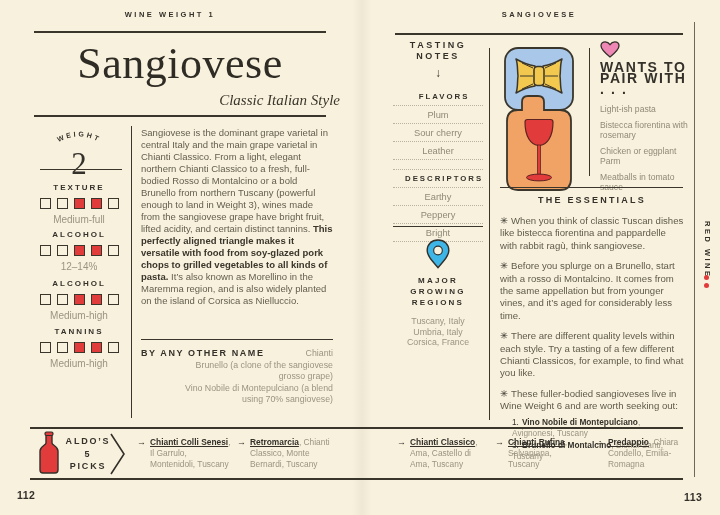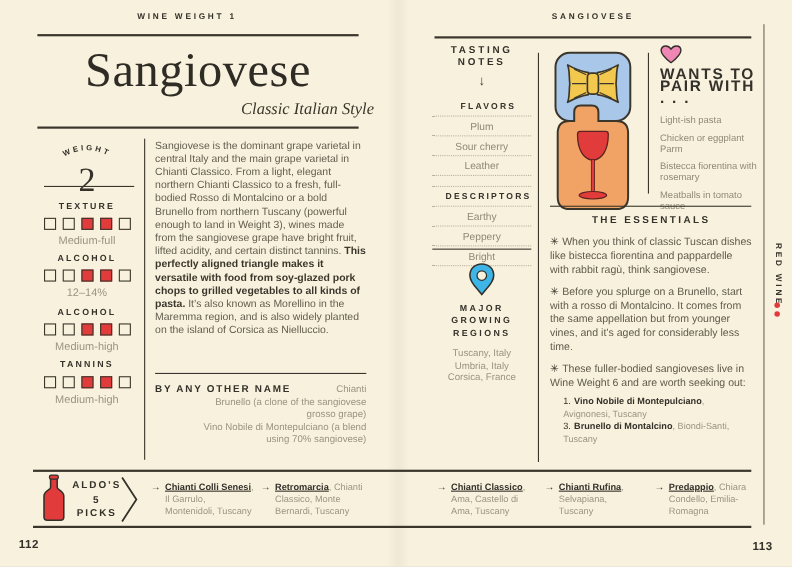--- a/index.html
+++ b/index.html
@@ -226,30 +226,31 @@
 
   <svg class="abs" style="left:600px;top:41px;" width="20" height="17" viewBox="0 0 20 17">
     <path d="M10 16 C4 11.2 1 8 1 4.8 C1 2.2 3 0.8 5.2 0.8 C7.2 0.8 8.9 2 10 3.6 C11.1 2 12.8 0.8 14.8 0.8 C17 0.8 19 2.2 19 4.8 C19 8 16 11.2 10 16 Z" fill="#ee87b4" stroke="#33302a" stroke-width="1.3"></path>
   </svg>
   <div class="pw">
     <div style="height:22px;"></div>
     <div class="pw-head">WANTS TO</div>
     <div class="pw-head">PAIR WITH . . .</div>
     <div style="height:9px;"></div>
     <div class="pw-item">Light-ish pasta</div>
+    <div class="pw-item">Bistecca fiorentina with rosemary</div>
     <div class="pw-item">Chicken or eggplant Parm</div>
-    <div class="pw-item">Bistecca fiorentina with rosemary</div>
     <div class="pw-item">Meatballs in tomato sauce</div>
   </div>
 
   <div class="rule" style="left:500px;top:187px;width:183px;height:1px;"></div>
   <div class="ess">
     <div class="ess-head">THE ESSENTIALS</div>
     <div class="ess-item"><span class="ess-bullet">✳</span><span>When you think of classic Tuscan dishes like bistecca fiorentina and pappardelle with rabbit ragù, think sangiovese.</span></div>
     <div class="ess-item"><span class="ess-bullet">✳</span><span>Before you splurge on a Brunello, start with a rosso di Montalcino. It comes from the same appellation but from younger vines, and it’s aged for considerably less time.</span></div>
+    <div class="ess-item"><span class="ess-bullet">✳</span><span>There are different quality levels within each style. Try a tasting of a few different Chianti Classicos, for example, to find what you like.</span></div>
     <div class="ess-item" style="margin-bottom:4px;"><span class="ess-bullet">✳</span><span>These fuller-bodied sangioveses live in Wine Weight 6 and are worth seeking out:</span></div>
     <div class="wine-row">
       <span class="num">1.</span><span class="name">Vino Nobile di Montepulciano</span><span class="rest">, Avignonesi, Tuscany</span>
     </div>
     <div class="wine-row">
       <span class="num">3.</span><span class="name">Brunello di Montalcino</span><span class="rest">, Biondi-Santi, Tuscany</span>
     </div>
   </div>
 
   <div class="vrule" style="left:694px;top:22px;height:455px;background:#6d6859;"></div>

